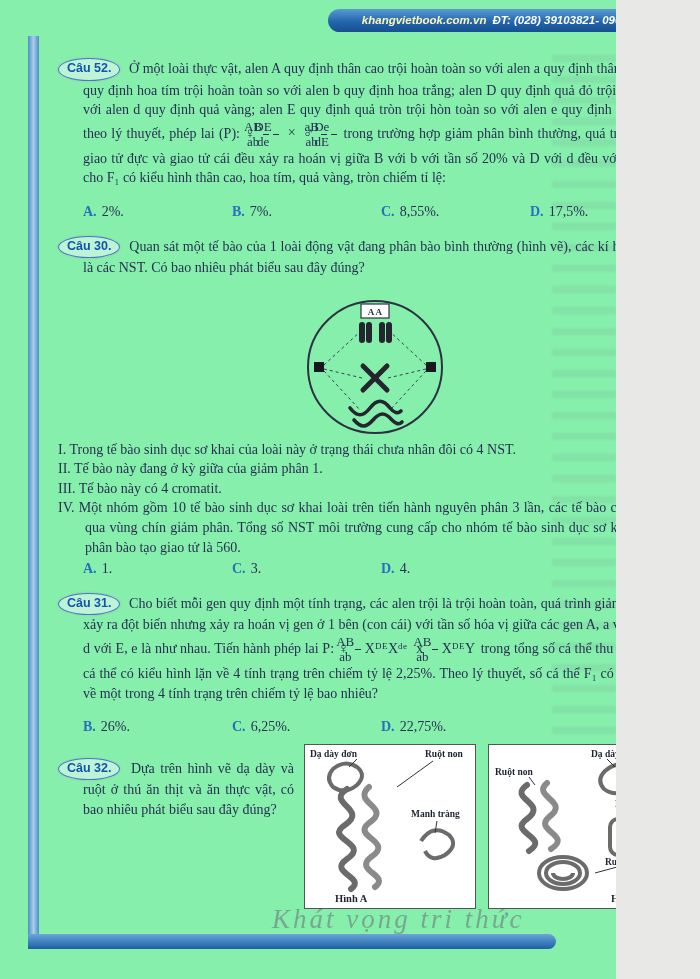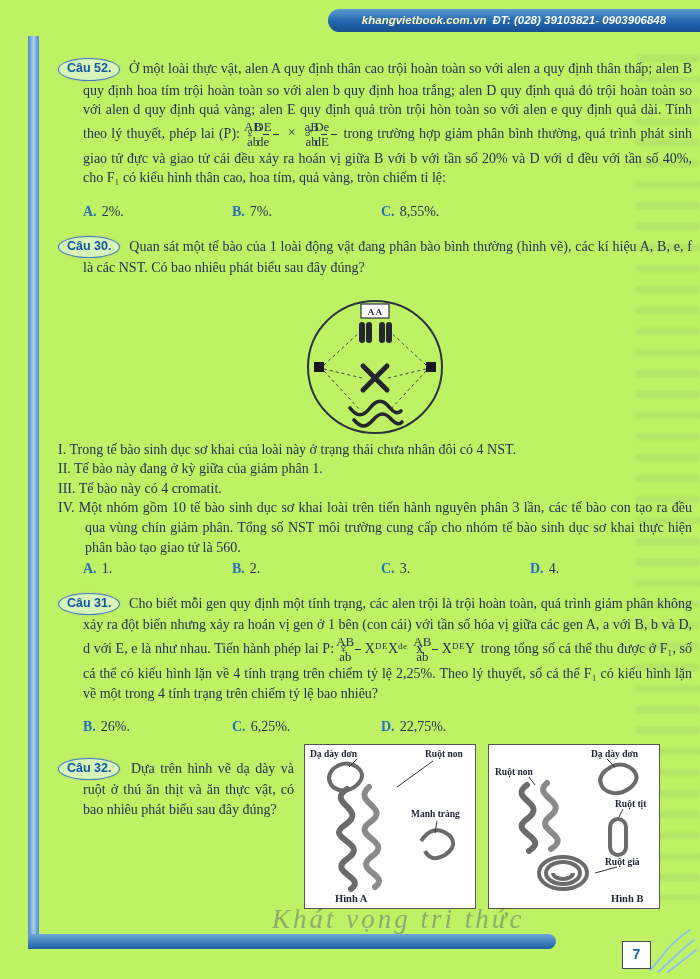--- a/index.html
+++ b/index.html
@@ -1,17 +1,17 @@
 <!DOCTYPE html>
 <html><head>
 <meta charset="utf-8">
 <style>
   html,body{margin:0;padding:0;}
   body{width:700px;height:979px;background:#e8e8e6;font-family:"Liberation Serif","DejaVu Serif",serif;}
-  #page{position:relative;width:700px;height:979px;background:#bef264;overflow:hidden;color:#273052;font-size:14px;line-height:1.4;}
+  #page{position:relative;width:616px;height:979px;background:#86efac;overflow:hidden;color:#273052;font-size:14px;line-height:1.4;}
 
   .header-bar{position:absolute;top:9px;left:328px;width:372px;height:23px;border-radius:12px 0 0 12px;
     background:linear-gradient(180deg,#5a9bd2 0%,#2366ac 55%,#174f8f 100%);
     display:flex;align-items:center;justify-content:center;gap:6px;
     font-family:"Liberation Sans","DejaVu Sans",sans-serif;font-style:italic;font-weight:bold;font-size:11.5px;white-space:nowrap;z-index:3;}
   .header-site{color:#fdf6b8;}
   .header-phone{color:#ffffff;}
 
   .left-bar{position:absolute;left:28px;top:36px;width:11px;height:898px;
     background:linear-gradient(90deg,#4c8cc6,#a9cfeb 50%,#4c8cc6);z-index:3;}
@@ -81,20 +81,21 @@
         <span class="frac"><span class="ft">AB</span><span class="fb">ab</span></span><span class="frac"><span class="ft">DE</span><span class="fb">de</span></span>
         <span class="times">×</span>
         <span class="gender">♂</span>
         <span class="frac"><span class="ft">aB</span><span class="fb">ab</span></span><span class="frac"><span class="ft">De</span><span class="fb">dE</span></span>
         <span>trong trường hợp giảm phân bình thường, quá trình phát sinh giao tử đực và giao tử cái đều xảy ra hoán vị giữa B với b với tần số 20% và D với d đều với tần số 40%, cho F₁ có kiểu hình thân cao, hoa tím, quả vàng, tròn chiếm tỉ lệ:</span>
       </p>
       <div class="options">
         <div class="opt"><span class="letter">A.</span><span>2%.</span></div>
         <div class="opt"><span class="letter">B.</span><span>7%.</span></div>
         <div class="opt"><span class="letter">C.</span><span>8,55%.</span></div>
+        <div class="opt"><span class="letter">D.</span><span>17,5%.</span></div>
       </div>
     </div>
 
     <div class="question">
       <p class="qtext">
         <span class="qlabel">Câu 30.</span>
         <span>Quan sát một tế bào của 1 loài động vật đang phân bào bình thường (hình vẽ), các kí hiệu A, B, e, f là các NST. Có bao nhiêu phát biểu sau đây đúng?</span>
       </p>
       <div class="cell-fig">
         <svg width="150" height="146" viewBox="0 0 150 146">
@@ -128,21 +129,20 @@
         </svg>
       </div>
       <div>
         <div class="statement">I. Trong tế bào sinh dục sơ khai của loài này ở trạng thái chưa nhân đôi có 4 NST.</div>
         <div class="statement">II. Tế bào này đang ở kỳ giữa của giảm phân 1.</div>
         <div class="statement">III. Tế bào này có 4 cromatit.</div>
         <div class="statement">IV. Một nhóm gồm 10 tế bào sinh dục sơ khai loài trên tiến hành nguyên phân 3 lần, các tế bào con tạo ra đều qua vùng chín giảm phân. Tổng số NST môi trường cung cấp cho nhóm tế bào sinh dục sơ khai thực hiện phân bào tạo giao tử là 560.</div>
       </div>
       <div class="options">
         <div class="opt"><span class="letter">A.</span><span>1.</span></div>
-        <div class="opt"><span class="letter">B.</span><span>2.</span></div>
         <div class="opt"><span class="letter">C.</span><span>3.</span></div>
         <div class="opt"><span class="letter">D.</span><span>4.</span></div>
       </div>
     </div>
 
     <div class="question">
       <p class="qtext">
         <span class="qlabel">Câu 31.</span>
         <span>Cho biết mỗi gen quy định một tính trạng, các alen trội là trội hoàn toàn, quá trình giảm phân không xảy ra đột biến nhưng xảy ra hoán vị gen ở 1 bên (con cái) với tần số hóa vị giữa các gen A, a với B, b và D, d với E, e là như nhau. Tiến hành phép lai P:</span>
         <span class="gender">♀</span>

